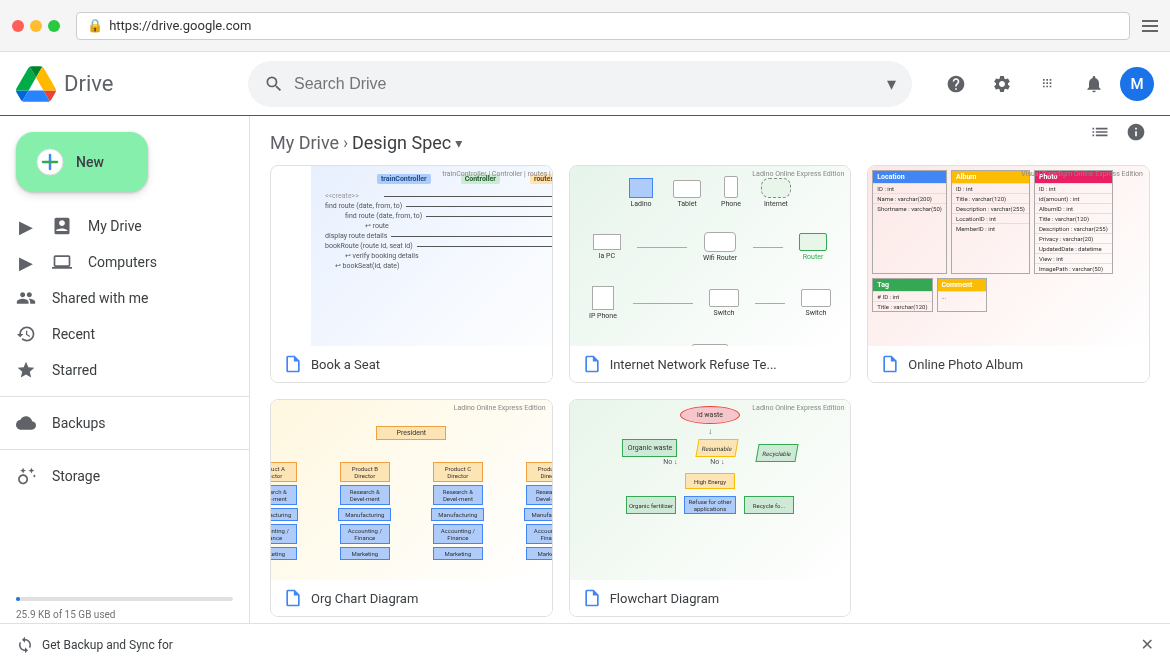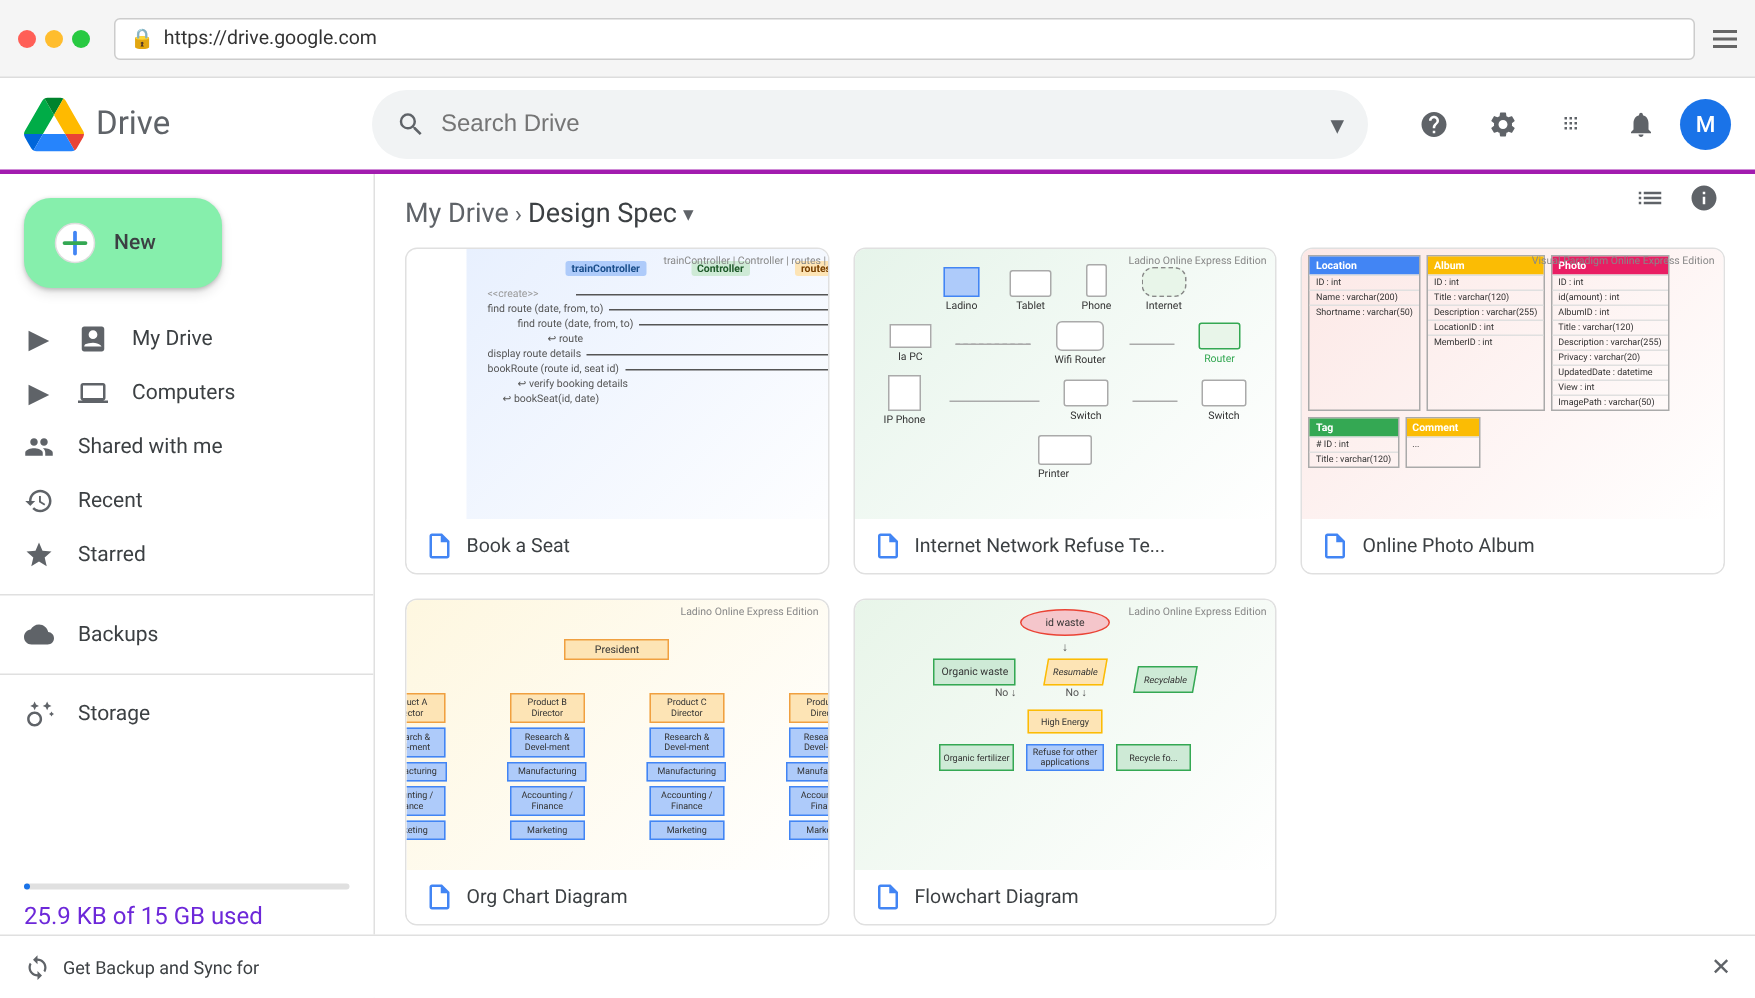--- a/index.html
+++ b/index.html
@@ -36,21 +36,21 @@
 
     
     .app { display: flex; flex-direction: column; height: 613px; }
 
     
     .header {
       height: 64px;
       display: flex;
       align-items: center;
       padding: 0 16px;
-      border-bottom: 3px solid #a21caf;
+      border-bottom: 1px solid #a21caf;
       gap: 12px;
     }
     .logo { display: flex; align-items: center; gap: 8px; width: 220px; }
     .logo-icon { width: 40px; height: 40px; }
     .logo-text { font-size: 22px; color: #5f6368; font-weight: 400; }
     .search-bar {
       flex: 1;
       background: #f1f3f4;
       border-radius: 24px;
       height: 46px;
@@ -127,21 +127,21 @@
       margin-right: 16px;
       font-size: 14px;
       color: #3c4043;
     }
     .nav-item .nav-icon { width: 20px; height: 20px; display: flex; align-items: center; justify-content: center; color: #5f6368; font-size: 18px; }
     .nav-item .nav-label { font-size: 14px; color: #3c4043; }
 
     .nav-divider { height: 1px; background: #e0e0e0; margin: 8px 0; }
 
     .storage-section { padding: 12px 16px; margin-top: auto; }
-    .storage-text { font-size: 16px; color: #6d28d9; margin-bottom: 6px; }
+    .storage-text { font-size: 10px; color: #737373; margin-bottom: 6px; }
     .storage-bar { height: 4px; background: #e0e0e0; border-radius: 2px; margin-bottom: 8px; }
     .storage-fill { height: 100%; background: #1a73e8; border-radius: 2px; width: 1.7%; }
     .upgrade-link { font-size: 12px; color: #1a73e8; cursor: pointer; font-weight: 500; text-decoration: none; }
 
     
     .main { flex: 1; overflow-y: auto; padding: 0 20px; }
 
     
     .breadcrumb {
       display: flex;
@@ -528,21 +528,21 @@
             <svg class="file-doc-icon" viewBox="0 0 24 24" fill="#4285f4" width="20" height="20">
                 <path d="M14 2H6c-1.1 0-2 .9-2 2v16c0 1.1.9 2 2 2h12c1.1 0 2-.9 2-2V8l-6-6zM6 20V4h7v5h5v11H6z"></path>
               </svg>
             <span class="file-name">Book a Seat</span>
           </div>
         </div>
 
         <div class="file-card">
           <div class="diagram-thumb thumb-2">
             <div class="vp-label">Ladino Online Express Edition</div>
-            <div style="display:flex; flex-direction:column; align-items:center; padding:10px 6px; gap:6px;">
+            <div style="display:flex; flex-direction:column; align-items:center; padding:10px 6px; gap:24px;">
               <div style="display:flex; gap:20px; align-items:flex-end;">
                 <div style="text-align:center;">
                   <div style="width:24px; height:20px; background:#aecbfa; border:1px solid #4285f4; margin:0 auto 2px;"></div>
                   <div style="font-size:7px; color:#333;">Ladino</div>
                 </div>
                 <div style="text-align:center;">
                   <div style="width:28px; height:18px; background:#fff; border:1px solid #aaa; margin:0 auto 2px; border-radius:2px;"></div>
                   <div style="font-size:7px; color:#333;">Tablet</div>
                 </div>
                 <div style="text-align:center;">

